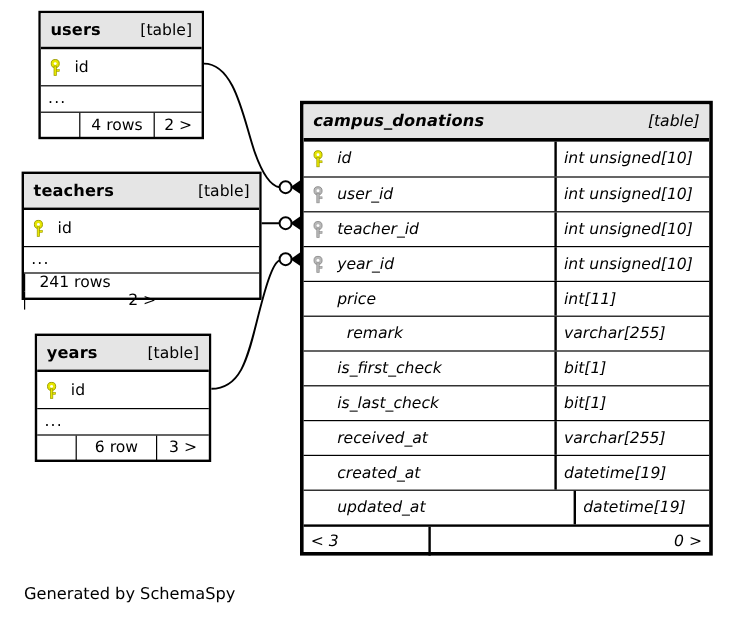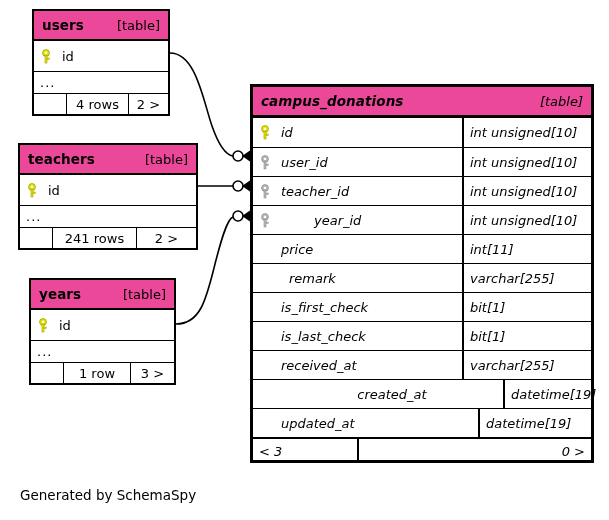--- a/index.html
+++ b/index.html
@@ -41,21 +41,21 @@
   .trow {
     display: flex;
     align-items: center;
     box-sizing: border-box;
     border-top: 1px solid #000000;
   }
   .trow:first-child { border-top: none; }
 
   
   .thead {
-    background: #ec4899;
+    background: #e5e5e5;
     display: flex;
     align-items: center;
     justify-content: space-between;
     box-sizing: border-box;
     padding: 0 8px;
     border-bottom: 2px solid #000000;
   }
   .tbl.main .thead { border-bottom: 3px solid #000000; }
   .tname {
     font-weight: bold;
@@ -198,40 +198,40 @@
     <div class="trow" style="height:22px;">
       <span class="ellipsis">...</span>
     </div>
     <div class="tfoot" style="height:22px;">
       <span class="fcell f-left" style="width:32px;"></span>
       <span class="fcell f-center" style="width:62px;">4 rows</span>
       <span class="fcell f-center" style="flex:1;">2 &gt;</span>
     </div>
   </div>
 
-  <div class="tbl" style="left:18px; top:143px; width:180px; height:107px;">
+  <div class="tbl" style="left:18px; top:143px; width:200px; height:107px;">
     <div class="thead" style="height:30px;">
       <span class="tname">teachers</span>
       <span class="ttag">[table]</span>
     </div>
     <div class="trow" style="height:30px; border-top:none;">
       <span class="cname" style="width:100%;">
         <svg class="keyicon" viewBox="0 0 13 15">
           <circle cx="4" cy="4" r="3.4" fill="#e8e800" stroke="#9a9a00" stroke-width="0.8"></circle>
           <circle cx="4" cy="4" r="1.2" fill="#ffffff"></circle>
           <rect x="3" y="6" width="2" height="8" fill="#e8e800" stroke="#9a9a00" stroke-width="0.6"></rect>
           <rect x="5" y="9" width="2.4" height="1.6" fill="#e8e800" stroke="#9a9a00" stroke-width="0.5"></rect>
         </svg>
         <span>id</span>
       </span>
     </div>
     <div class="trow" style="height:22px;">
       <span class="ellipsis">...</span>
     </div>
-    <div class="tfoot" style="height:22px;">
+    <div class="tfoot" style="height:22px;flex-direction:column;">
       <span class="fcell f-left" style="width:32px;"></span>
       <span class="fcell f-center" style="width:84px;">241 rows</span>
       <span class="fcell f-center" style="flex:1;">2 &gt;</span>
     </div>
   </div>
 
   <div class="tbl" style="left:29px; top:278px; width:147px; height:107px;">
     <div class="thead" style="height:30px;">
       <span class="tname">years</span>
       <span class="ttag">[table]</span>
@@ -245,21 +245,21 @@
           <rect x="5" y="9" width="2.4" height="1.6" fill="#e8e800" stroke="#9a9a00" stroke-width="0.5"></rect>
         </svg>
         <span>id</span>
       </span>
     </div>
     <div class="trow" style="height:22px;">
       <span class="ellipsis">...</span>
     </div>
     <div class="tfoot" style="height:22px;">
       <span class="fcell f-left" style="width:32px;"></span>
-      <span class="fcell f-center" style="width:67px;">1 row</span>
+      <span class="fcell f-center" style="width:67px;">6 row</span>
       <span class="fcell f-center" style="flex:1;">3 &gt;</span>
     </div>
   </div>
 
   <div class="tbl main" style="left:250px; top:84px; width:344px; height:379px;">
     <div class="thead" style="height:31px;">
       <span class="tname">campus_donations</span>
       <span class="ttag">[table]</span>
     </div>
 
@@ -296,21 +296,21 @@
           <circle cx="4" cy="4" r="1.2" fill="#ffffff"></circle>
           <rect x="3" y="6" width="2" height="8" fill="#b8b8b8" stroke="#8f8f8f" stroke-width="0.6"></rect>
           <rect x="5" y="9" width="2.4" height="1.6" fill="#b8b8b8" stroke="#8f8f8f" stroke-width="0.5"></rect>
         </svg>
         <span>teacher_id</span>
       </span>
       <span class="ctype">int unsigned[10]</span>
     </div>
 
     <div class="trow" style="height:29px;">
-      <span class="cname" style="width:209px;gap:33px;">
+      <span class="cname" style="width:209px;">
         <svg class="keyicon" viewBox="0 0 13 15">
           <circle cx="4" cy="4" r="3.4" fill="#b8b8b8" stroke="#8f8f8f" stroke-width="0.8"></circle>
           <circle cx="4" cy="4" r="1.2" fill="#ffffff"></circle>
           <rect x="3" y="6" width="2" height="8" fill="#b8b8b8" stroke="#8f8f8f" stroke-width="0.6"></rect>
           <rect x="5" y="9" width="2.4" height="1.6" fill="#b8b8b8" stroke="#8f8f8f" stroke-width="0.5"></rect>
         </svg>
         <span>year_id</span>
       </span>
       <span class="ctype">int unsigned[10]</span>
     </div>
@@ -349,21 +349,21 @@
 
     <div class="trow" style="height:29px;">
       <span class="cname" style="width:209px;">
         <span class="keyslot"></span>
         <span>received_at</span>
       </span>
       <span class="ctype">varchar[255]</span>
     </div>
 
     <div class="trow" style="height:29px;">
-      <span class="cname" style="width:250px;justify-content:center;">
+      <span class="cname" style="width:209px;">
         <span class="keyslot"></span>
         <span>created_at</span>
       </span>
       <span class="ctype">datetime[19]</span>
     </div>
 
     <div class="trow" style="height:29px;gap:16px;">
       <span class="cname" style="width:209px;">
         <span class="keyslot"></span>
         <span>updated_at</span>

